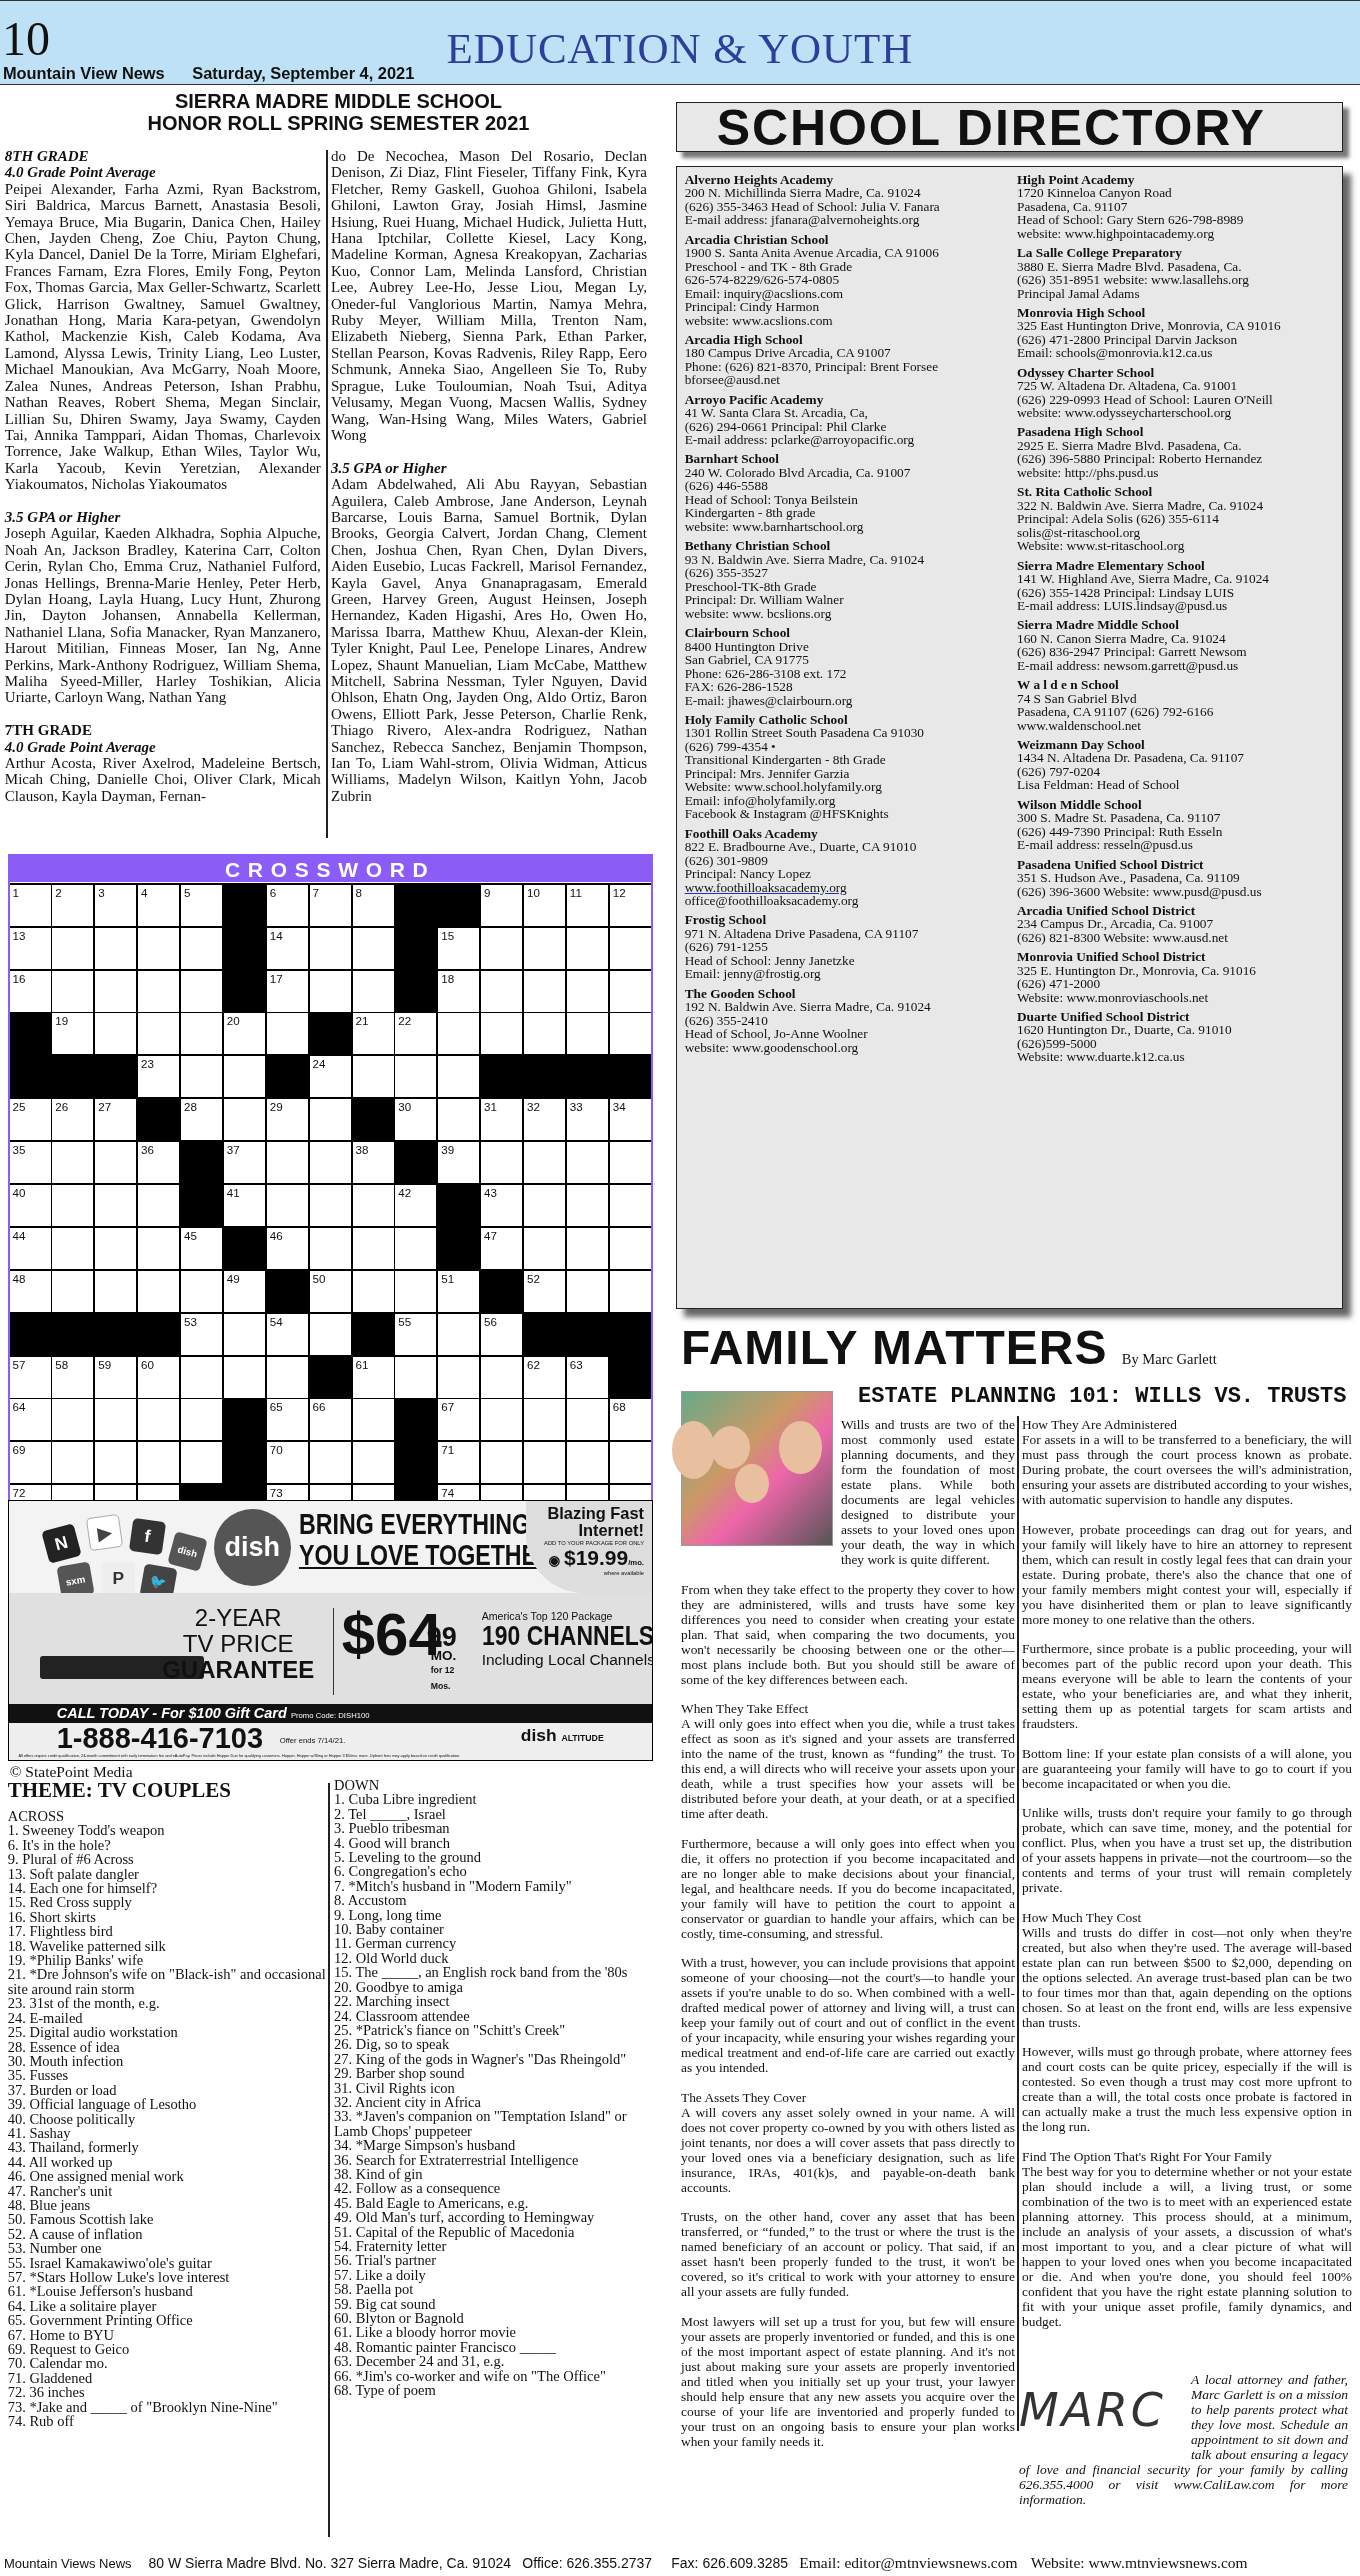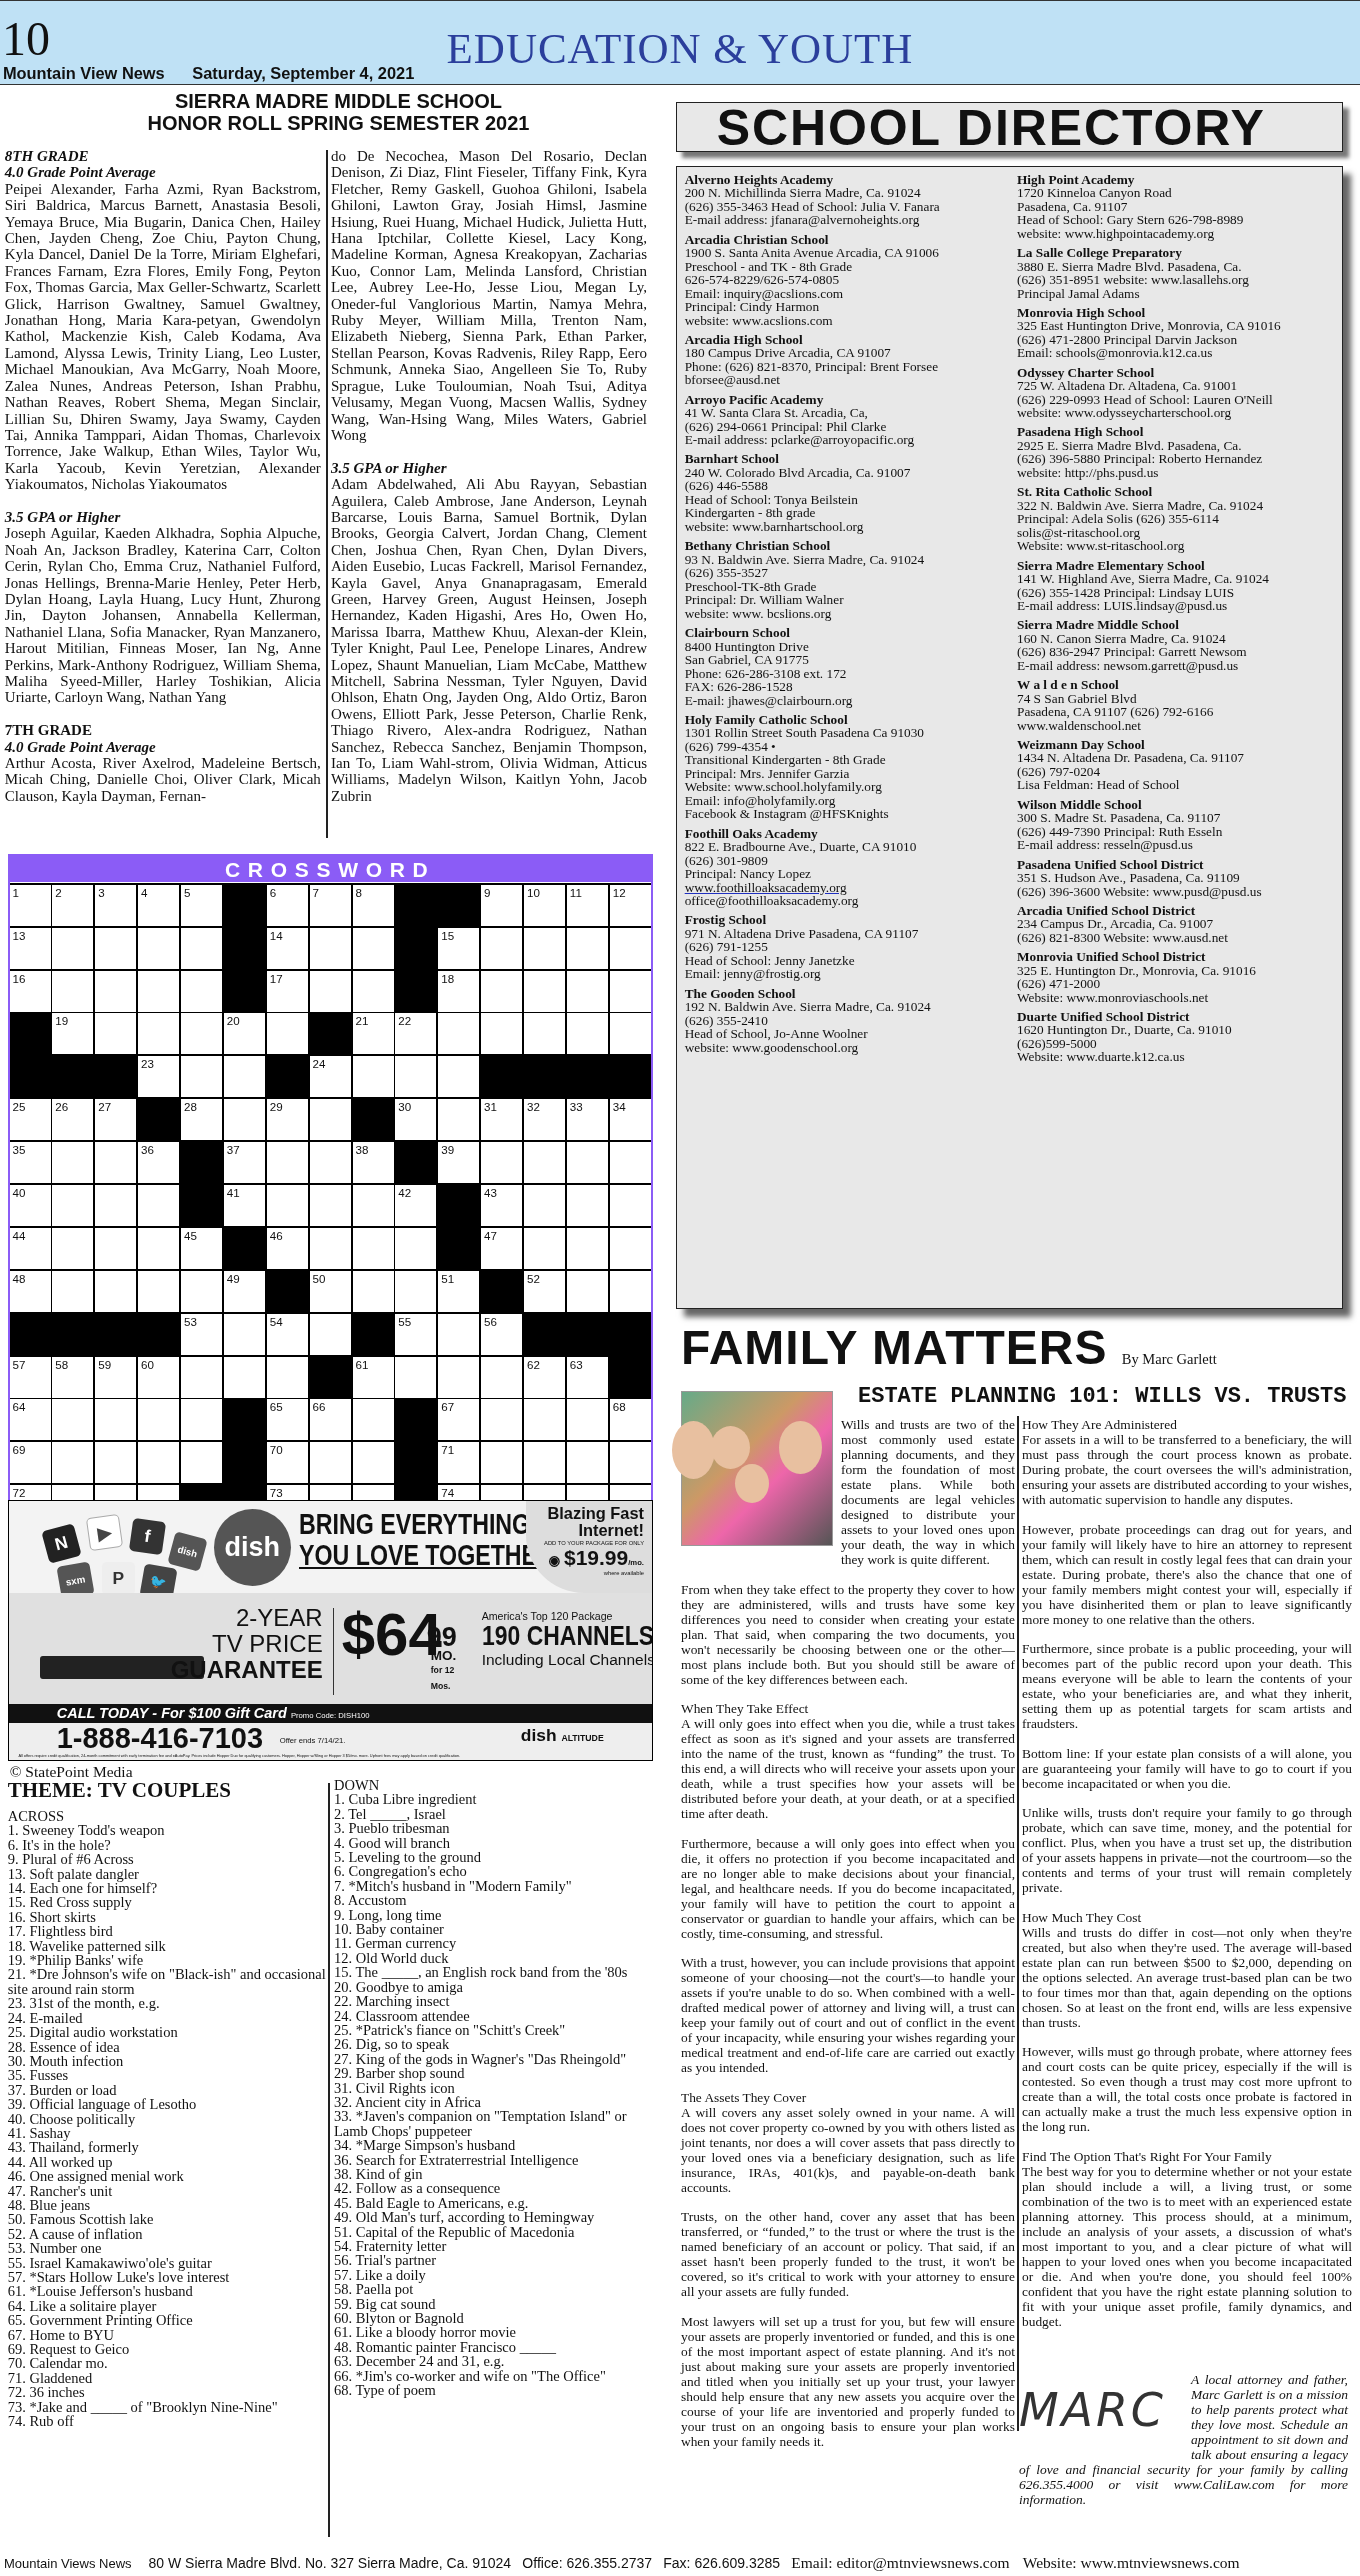--- a/index.html
+++ b/index.html
@@ -30,21 +30,21 @@
   .ad-icons div { position: absolute; width: 33px; height: 33px; border-radius: 4.8px; color: #fff; font-weight: bold; font-size: 17.4px; text-align: center; line-height: 33px; }
   .dish-logo { position: absolute; left: 205px; top: 7.7px; width: 77px; height: 77px; border-radius: 50%; background: #555; color: #fff; font-size: 27px; font-weight: bold; text-align: center; line-height: 77px; }
   .ad-headline { position: absolute; left: 290px; top: 7.7px; font-size: 29px; line-height: 31px; font-weight: bold; font-family: "Liberation Sans", sans-serif; transform: scaleX(0.8); transform-origin: left; }
   .blazing { position: absolute; right: 0; top: 0; width: 126px; height: 92px; background: #ddd; border-bottom-left-radius: 58px; text-align: right; padding: 3.9px 7.7px; }
   .blazing .b1 { font-size: 16.4px; font-weight: bold; line-height: 17.4px; }
   .blazing .b2 { font-size: 5.8px; }
   .blazing .b3 { font-size: 21px; font-weight: bold; }
   .blazing .b4 { font-size: 5.8px; }
   .ad-mid { position: absolute; left: 0; top: 92px; width: 100%; height: 111px; background: #e0e0e0; }
   .receiver { position: absolute; left: 31px; top: 63px; width: 164px; height: 23px; background: #222; border-radius: 2.9px; }
-  .guar { position: absolute; left: 145px; top: 11.6px; width: 169px; text-align: right; font-size: 24px; line-height: 26px; }
+  .guar { position: absolute; left: 145px; top: 11.6px; width: 169px; text-align: center; font-size: 24px; line-height: 26px; }
   .guar .g3 { font-weight: bold; }
   .divider-v { position: absolute; left: 324px; top: 14.5px; width: 1px; height: 87px; background: #333; }
   .price { position: absolute; left: 333px; top: 9.7px; font-size: 60px; font-weight: bold; line-height: 64px; }
   .price .cents { font-size: 27px; position: absolute; left: 85px; top: 1.9px; }
   .price .mo { font-size: 13.5px; position: absolute; left: 89px; top: 46px; line-height: 13.5px; }
   .pkg { position: absolute; left: 473px; top: 17.4px; }
   .pkg .p1 { font-size: 10.6px; }
   .pkg .p2 { font-size: 27px; font-weight: bold; line-height: 29px; transform: scaleX(0.85); transform-origin: left; white-space: nowrap; }
   .pkg .p3 { font-size: 15.5px; }
   .ad-call { position: absolute; left: 0; top: 203px; width: 100%; height: 19.3px; background: #111; color: #fff; font-size: 14.5px; font-weight: bold; font-style: italic; padding-left: 48px; line-height: 19.3px; }
@@ -863,17 +863,17 @@
   </div>
 <div class="bio">
   <div class="bio-float"><span style="font-family:'DejaVu Sans',sans-serif;font-size:46px;font-style:italic;color:#333;letter-spacing:2.9px;line-height:77px;">MARC</span></div>
   <span>A local attorney and father, Marc Garlett is on a mission to help parents protect what they love most. Schedule an appointment to sit down and talk about ensuring a legacy of love and financial security for your family by calling 626.355.4000 or visit www.CaliLaw.com for more information.</span>
 </div>
 
 <div class="footer">
   <span class="sans" style="margin-left:3.9px;margin-right:13.5px;font-size:13px;">Mountain Views News</span>
   <span class="sans" style="margin-right:7.7px;">80 W Sierra Madre Blvd. No. 327  Sierra Madre, Ca. 91024</span>
   <span class="sans" style="margin-right:7.7px;">Office: 626.355.2737</span>
-  <span class="sans" style="margin-right:7.7px;">Fax: 626.609.3285</span>
+  <span class="sans" style="margin-right:7.7px;margin-left:8px;">Fax: 626.609.3285</span>
   <span style="margin-right:9.7px;font-size:15.5px;">Email: editor@mtnviewsnews.com</span>
   <span style="font-size:15.5px;">Website: www.mtnviewsnews.com</span>
 </div>
 
 
 </body></html>

